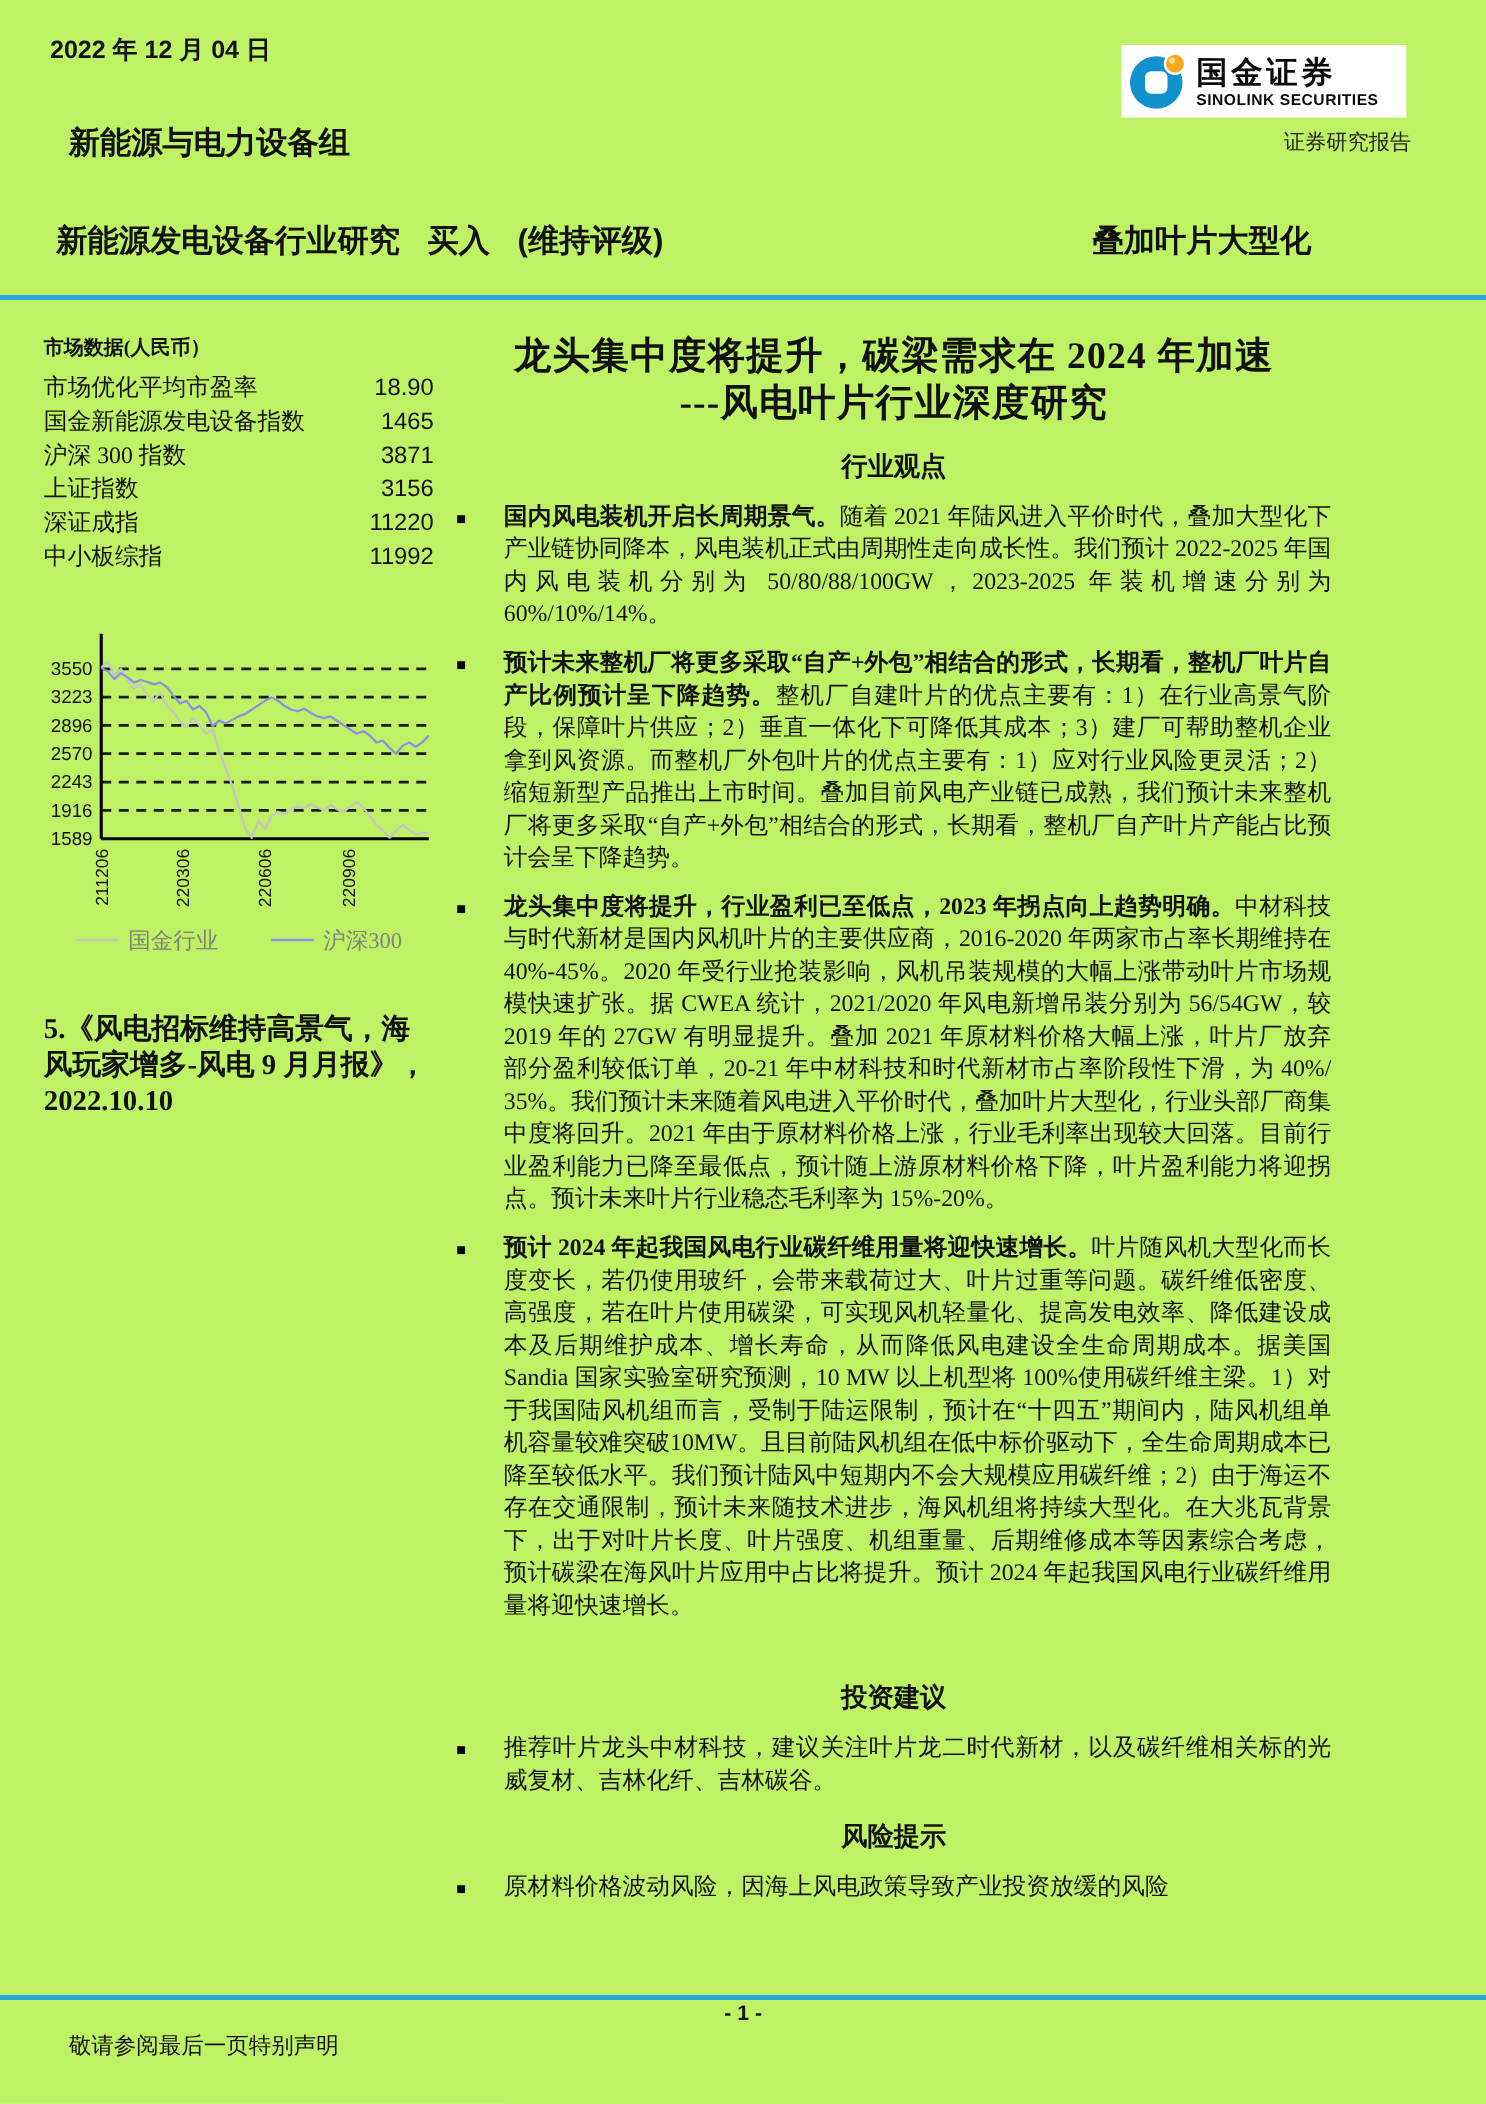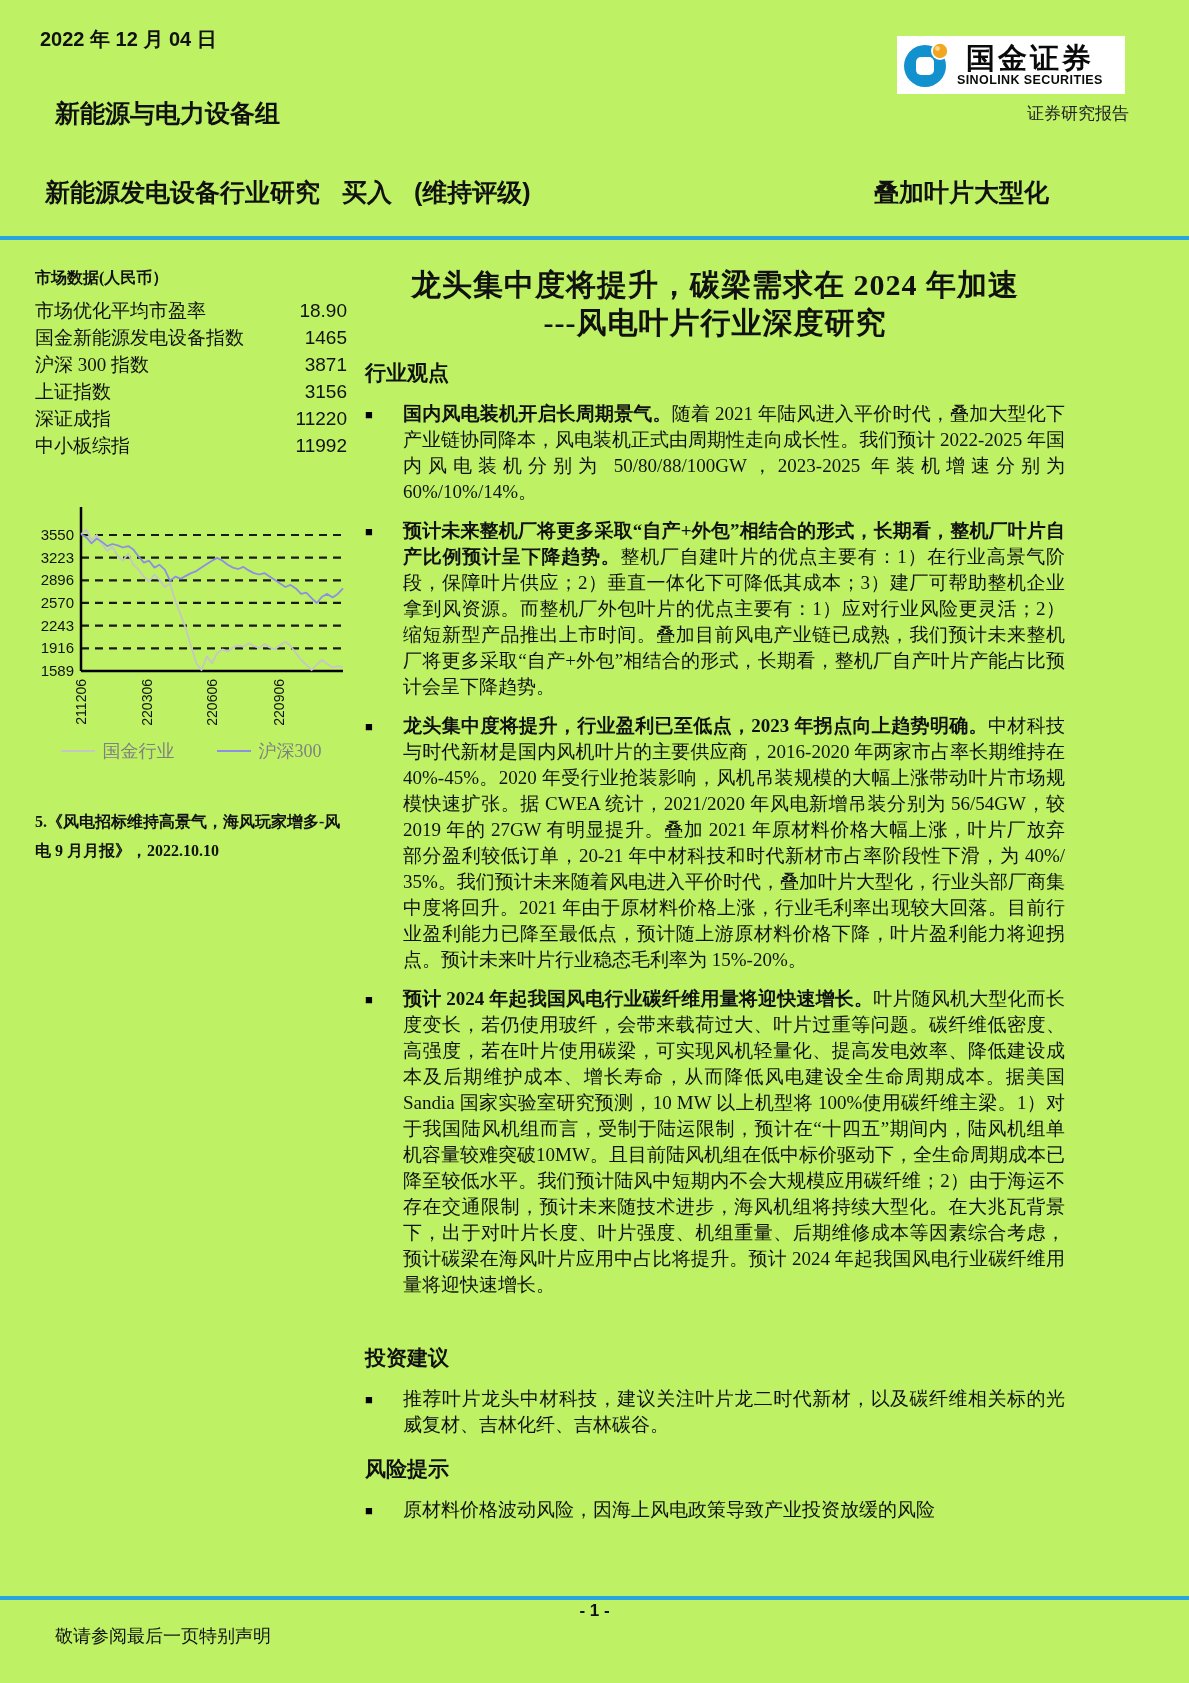--- a/index.html
+++ b/index.html
@@ -5,21 +5,21 @@
   html,body{margin:0;padding:0;}
   body{background:#e8e8e8;font-family:"Liberation Serif","DejaVu Serif",serif;}
   .page{position:relative;width:1189px;height:1683px;margin:0 auto;background:#bef264;overflow:hidden;color:#111;}
 
   
   .date{position:absolute;top:26px;left:40px;font-family:"Liberation Sans","DejaVu Sans",sans-serif;font-weight:bold;font-size:20px;}
   .logo-block{position:absolute;top:36px;right:60px;width:232px;text-align:right;}
   .logo-box{background:#ffffff;width:228px;height:58px;display:flex;align-items:center;padding:2px 4px;box-sizing:border-box;}
   .logo-icon{width:50px;height:50px;flex:0 0 50px;}
   .logo-text{margin-left:6px;text-align:left;}
-  .logo-cn{font-family:"Liberation Sans","DejaVu Sans",sans-serif;font-weight:bold;font-size:29px;line-height:30px;letter-spacing:3px;color:#0a0a0a;text-align:center;}
+  .logo-cn{font-family:"Liberation Sans","DejaVu Sans",sans-serif;font-weight:bold;font-size:25px;line-height:30px;letter-spacing:3px;color:#0a0a0a;}
   .logo-en{font-family:"Liberation Sans","DejaVu Sans",sans-serif;font-weight:bold;font-size:12.5px;line-height:14px;letter-spacing:0.4px;color:#0a0a0a;}
   .report-type{margin-top:8px;font-size:17px;color:#222;}
   .group-name{position:absolute;top:97px;left:55px;font-size:25px;font-weight:bold;}
   .title-row{position:absolute;top:176px;left:45px;right:140px;display:flex;justify-content:space-between;align-items:baseline;gap:48px;}
   .industry-title{font-family:"Liberation Sans","DejaVu Sans",sans-serif;font-weight:bold;font-size:25px;}
   .industry-title .seg{margin-right:22px;}
   .report-category{font-size:25px;font-weight:bold;}
   .blue-rule{position:absolute;left:0;right:0;height:4px;background:#29A4DE;}
   .rule-top{top:236px;}
   .rule-bottom{top:1596px;}
@@ -27,31 +27,31 @@
   
   .left-col{position:absolute;left:35px;top:268px;width:312px;}
   .md-title{font-size:16px;font-weight:bold;margin-bottom:8px;}
   .md-row{display:flex;justify-content:space-between;font-size:19px;line-height:27px;align-items:flex-end;}
   .md-label{white-space:nowrap;}
   .md-value{font-family:"Liberation Sans","DejaVu Sans",sans-serif;}
   .chart-wrap{margin-top:36px;}
   .legend{display:flex;justify-content:center;gap:42px;margin-top:2px;font-size:18px;color:#808080;}
   .legend-item{display:flex;align-items:center;gap:8px;}
   .legend-swatch{display:inline-block;width:34px;height:2px;}
-  .ref-note{margin-top:44px;font-size:16px;font-weight:bold;line-height:29px;}
+  .ref-note{margin-top:44px;font-size:23px;font-weight:bold;line-height:29px;}
   .analysts{margin-top:228px;}
   .analyst{display:flex;margin-bottom:10px;}
   .analyst-name{width:96px;flex:0 0 96px;font-size:23px;font-weight:bold;letter-spacing:2px;}
   .analyst-lines{font-family:"Liberation Sans","DejaVu Sans",sans-serif;font-weight:bold;font-size:15.5px;line-height:20px;padding-top:5px;}
 
   
   .main-col{position:absolute;left:365px;top:266px;width:700px;}
   .main-title{margin:0;text-align:center;font-size:30px;font-weight:bold;line-height:38px;letter-spacing:1px;}
   .section{margin-top:14px;}
-  .section-heading{font-size:21px;font-weight:bold;margin:17px 0 14px 0;}
+  .section-heading{font-size:21px;font-weight:bold;margin:17px 0 14px 0;text-align:center;}
   .sec-1{margin-top:46px;}
   .sec-2{margin-top:4px;}
   .bullet{display:flex;margin-bottom:13px;}
   .bullet-marker{flex:0 0 38px;font-size:13px;line-height:26px;color:#000;padding-top:1px;}
   .bullet-text{margin:0;font-size:19px;line-height:26px;text-align:justify;}
   .bullet-lead{font-weight:bold;}
 
   
   .page-num{position:absolute;top:1601px;left:0;right:0;text-align:center;font-family:"Liberation Sans","DejaVu Sans",sans-serif;font-weight:bold;font-size:17px;}
   .disclaimer{position:absolute;top:1624px;left:55px;font-size:18px;}

